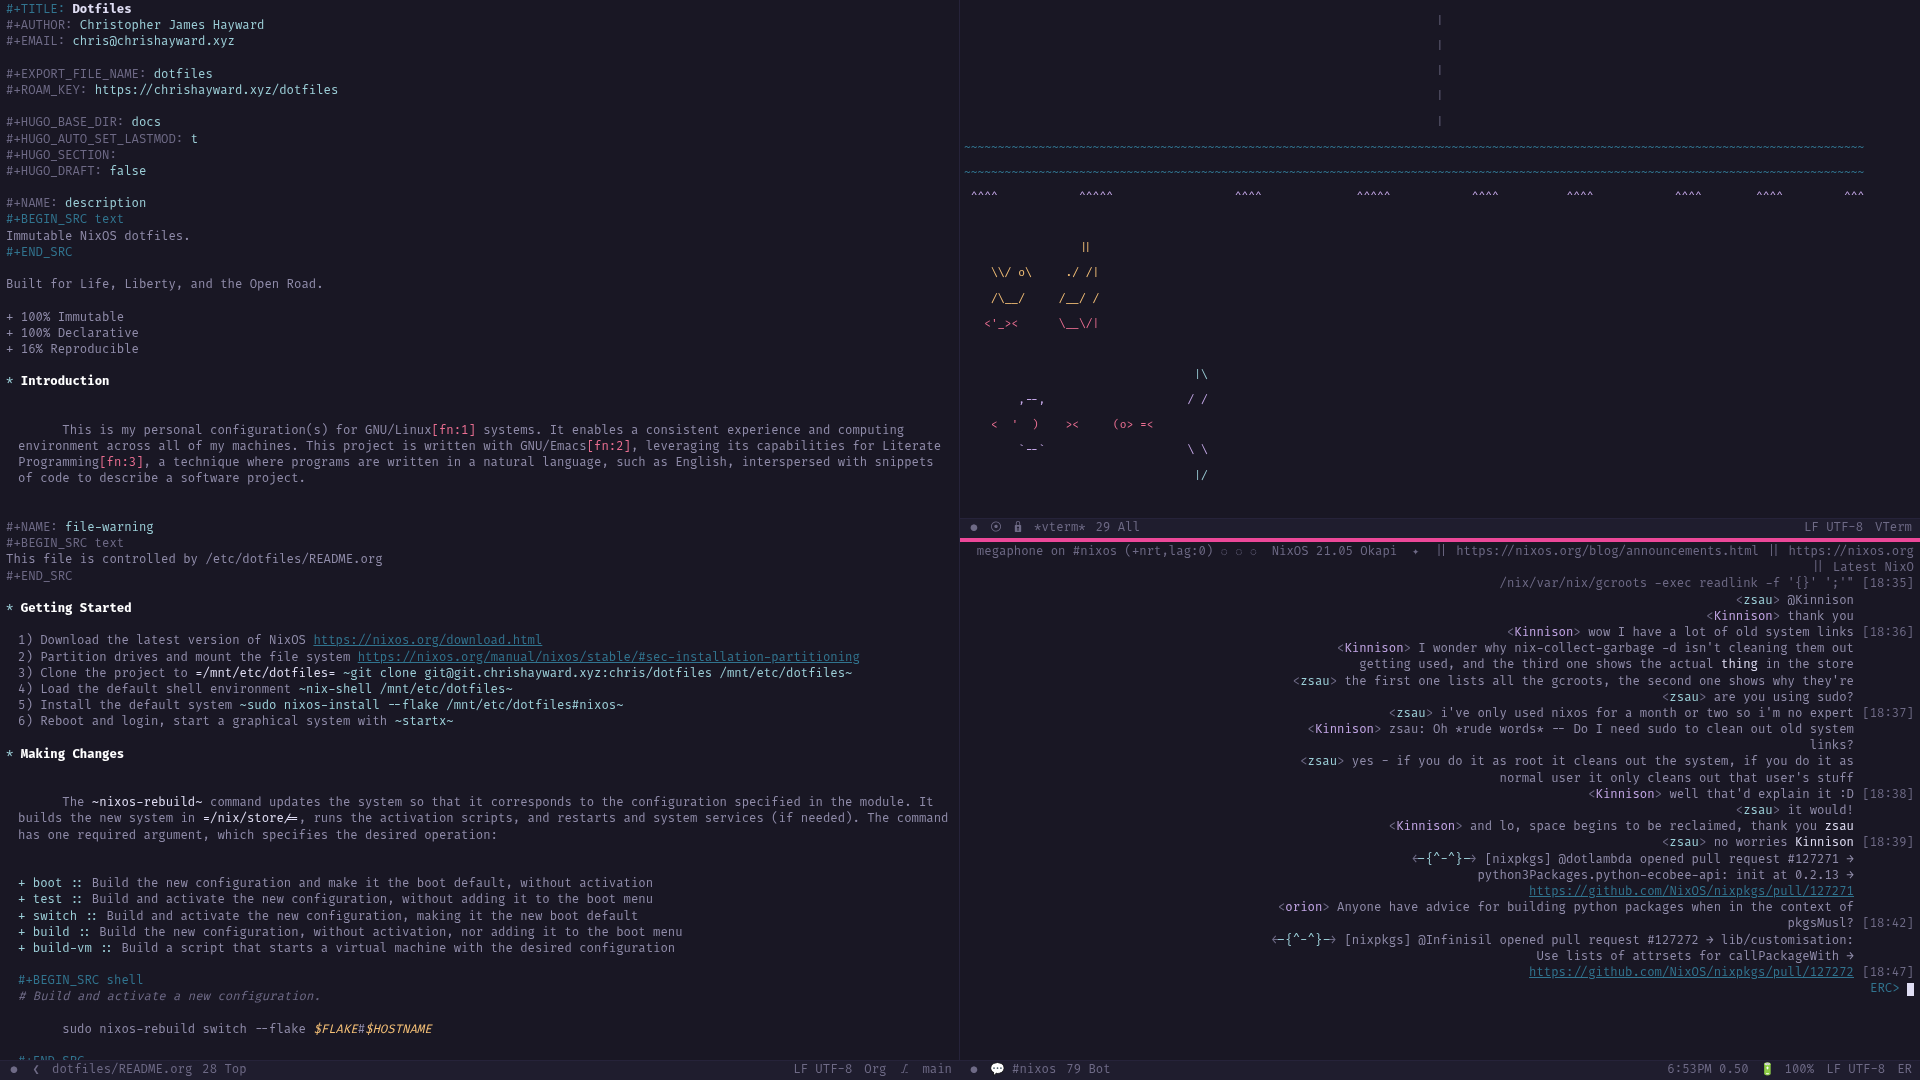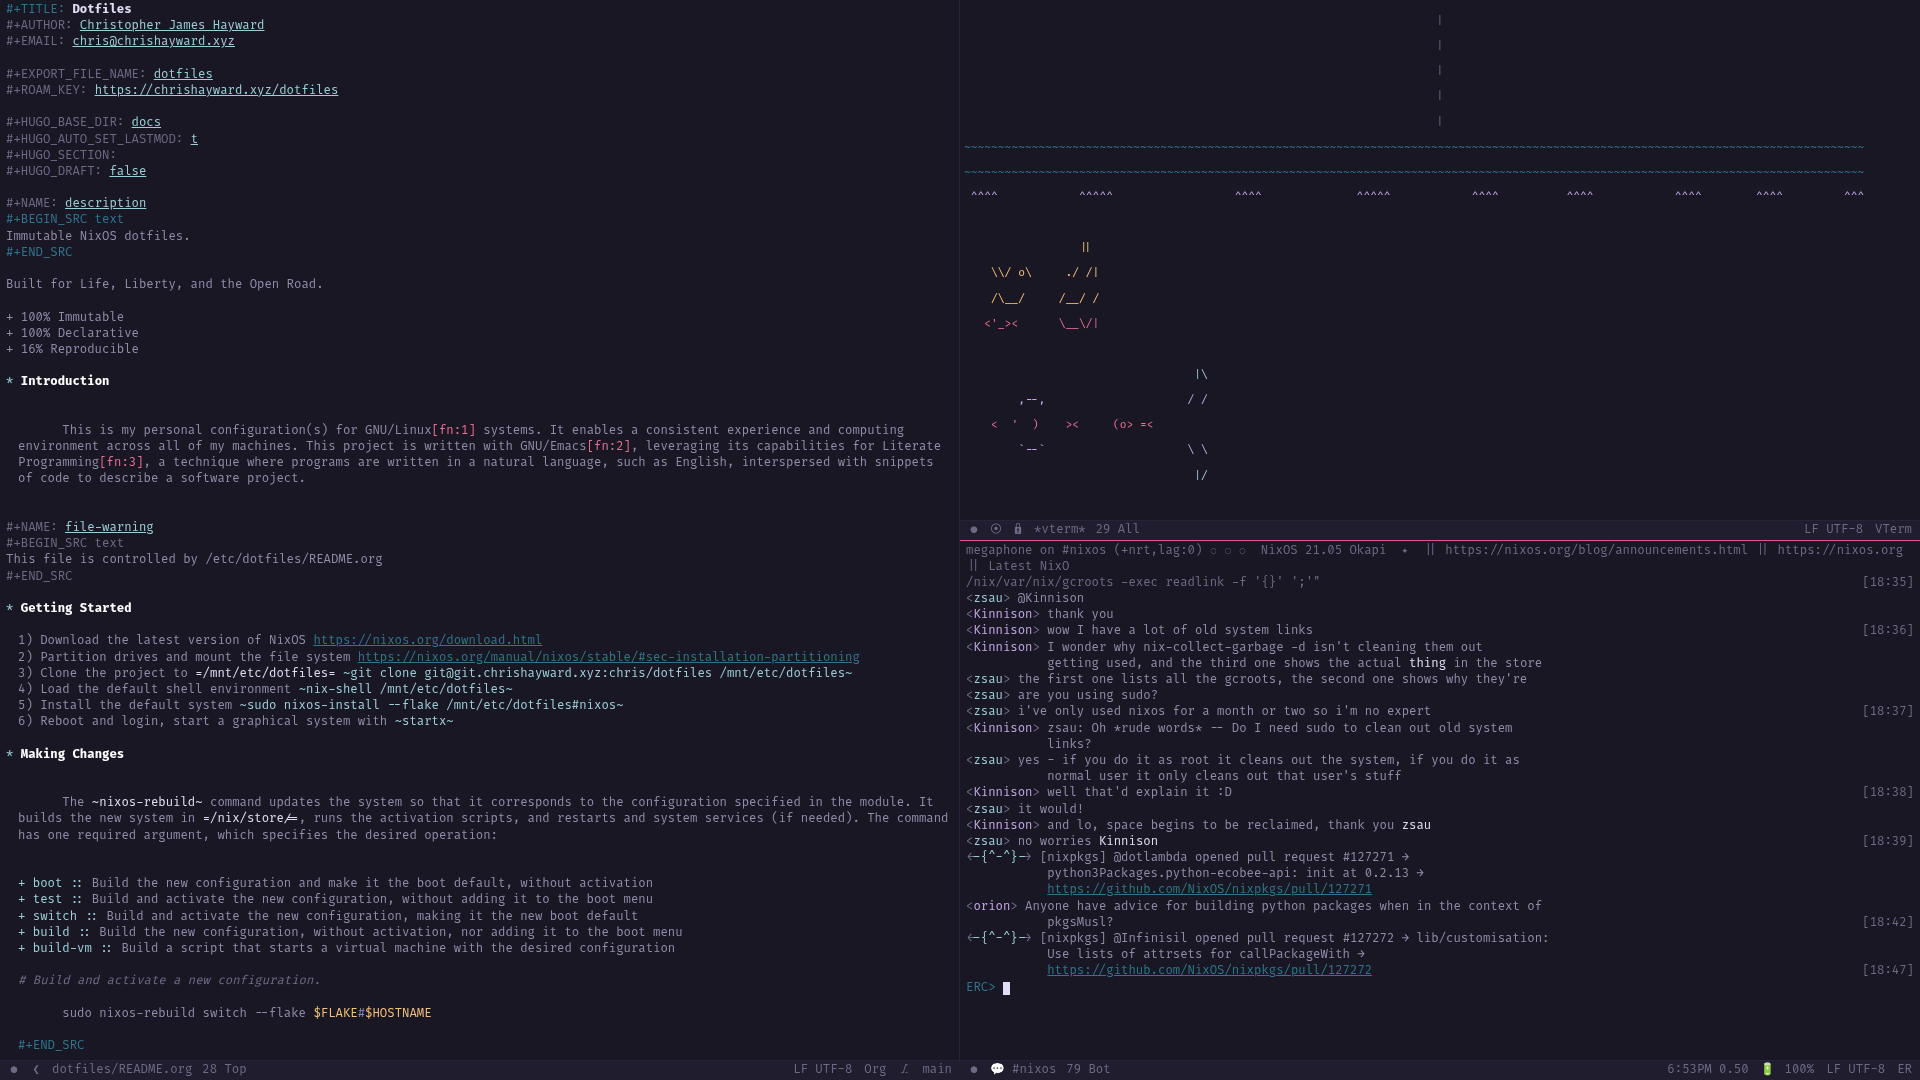--- a/index.html
+++ b/index.html
@@ -13,45 +13,45 @@
   height:1080px;
   overflow:hidden;
   display:flex;
   flex-direction:column;
 }
 .row { display:flex; flex:1; overflow:hidden; }
 .pane { overflow:hidden; position:relative; }
 .left { width:960px; border-right:1px solid #26233a; padding:2px 6px; }
 .right { width:960px; display:flex; flex-direction:column; }
 .top-right { flex:1; padding:2px 4px; white-space:pre; font-size:11px; line-height:1.15; overflow:hidden; }
-.bot-right { flex:1; padding:2px 6px; overflow:hidden; border-top:1px solid #ec4899; }
+.bot-right { flex:1; padding:2px 6px; overflow:hidden; border-top:4px solid #ec4899;text-align:right; }
 .modeline {
   background:#1f1d2e;
   color:#6e6a86;
   font-size:12px;
   padding:2px 8px;
   display:flex;
   align-items:center;
   gap:10px;
   height:20px;
   border-top:1px solid #26233a;
 }
 .ml-right { margin-left:auto; display:flex; gap:12px; }
 
 .kw { color:#31748f; }
 .kw-dim { color:#6e6a86; }
 .title { color:#e0def4; font-weight:bold; }
-.val { color:#9ccfd8;text-decoration:underline; }
+.val { color:#9ccfd8; }
 .heading { color:#ffffff; font-weight:bold; }
 .star { color:#9ccfd8; }
 .link { color:#31748f; text-decoration:underline; }
 .fn { color:#eb6f92; }
 .code { color:#e0def4; }
 .hl-cmd { color:#9ccfd8; }
-.hl-arg { color:#f6c177; }
+.hl-arg { color:#f6c177;font-style:italic; }
 .comment { color:#6e6a86; font-style:italic; }
 .body-text { color:#908caa; }
 .muted { color:#6e6a86; }
 .nick1 { color:#9ccfd8; }
 .nick2 { color:#c4a7e7; }
 .ts { color:#6e6a86; float:right;margin-left:36px; }
 .ln { white-space:pre-wrap; }
 .irc-line { position:relative; padding-right:60px; }
 .irc-line .ts { position:absolute; right:0; top:0; }
 .prompt { color:#31748f; }
@@ -121,20 +121,21 @@
     </div>
     <div class="ln">&nbsp;</div>
     <div id="ops" style="padding-left:12px;">
         <div class="ln body-text"><span class="hl-cmd">+ boot ::</span><span> Build the new configuration and make it the boot default, without activation</span></div>
         <div class="ln body-text"><span class="hl-cmd">+ test ::</span><span> Build and activate the new configuration, without adding it to the boot menu</span></div>
         <div class="ln body-text"><span class="hl-cmd">+ switch ::</span><span> Build and activate the new configuration, making it the new boot default</span></div>
         <div class="ln body-text"><span class="hl-cmd">+ build ::</span><span> Build the new configuration, without activation, nor adding it to the boot menu</span></div>
         <div class="ln body-text"><span class="hl-cmd">+ build-vm ::</span><span> Build a script that starts a virtual machine with the desired configuration</span></div>
       </div>
     <div class="ln">&nbsp;</div>
+    <div class="ln" style="padding-left:12px;"><span class="kw">#+BEGIN_SRC shell</span></div>
     <div class="ln comment" style="padding-left:12px;"># Build and activate a new configuration.</div>
     <div class="ln" style="padding-left:12px;">
       <span class="body-text">sudo nixos-rebuild switch --flake </span><span class="hl-arg">$FLAKE</span><span class="body-text">#</span><span class="hl-arg">$HOSTNAME</span>
     </div>
     <div class="ln" style="padding-left:12px;"><span class="kw">#+END_SRC</span></div>
   </div>
 
   <div class="pane right">
 
     <div class="top-right ascii">

